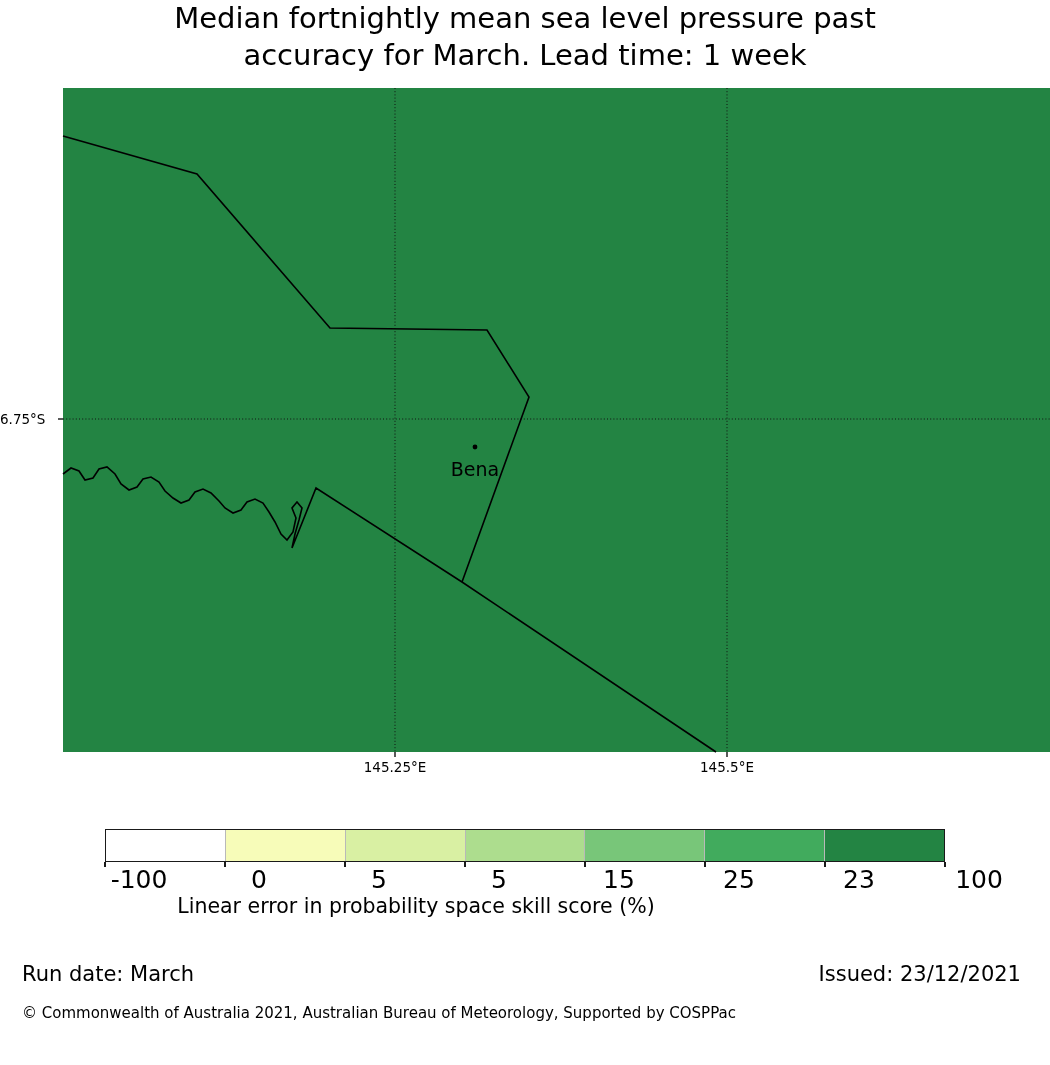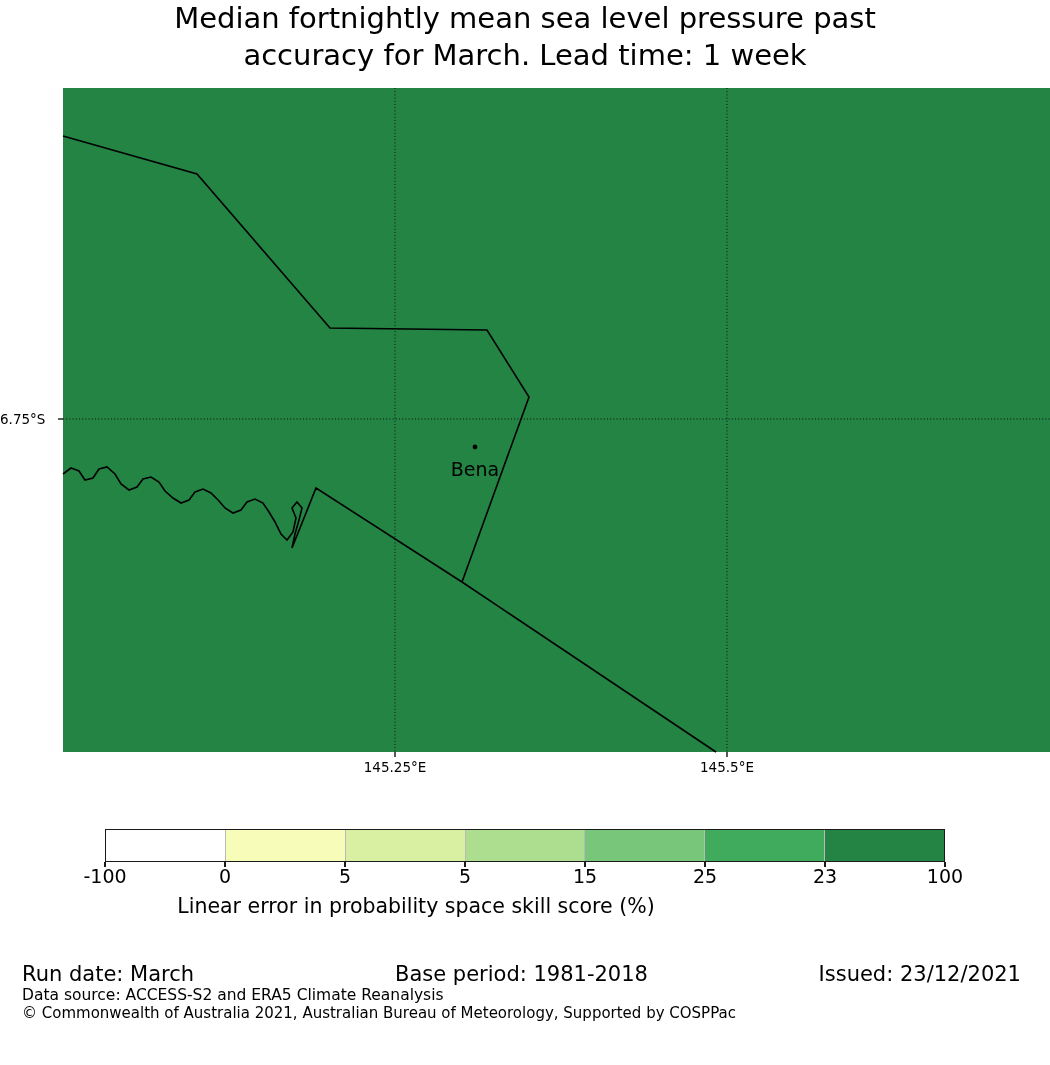--- a/index.html
+++ b/index.html
@@ -18,21 +18,21 @@
     font-size:13.5px;
   }
   .xtick-label{position:absolute;top:759px;font-size:13.5px;transform:translateX(-50%);white-space:nowrap;}
   .colorbar{
     position:absolute;left:105px;top:829px;width:840px;height:33px;
     border:1.5px solid #1a1a1a;box-sizing:border-box;display:flex;
   }
   .cb-seg{flex:1 1 0;height:100%;}
   .cb-seg + .cb-seg{border-left:1px solid #b9b9b9;}
   .cb-tick{position:absolute;top:862px;width:1.5px;height:5px;background:#1a1a1a;}
-  .cb-ticklabel{position:absolute;top:865px;font-size:19px;transform:translateX(-50%);white-space:nowrap;}
+  .cb-ticklabel{position:absolute;top:865px;font-size:25px;transform:translateX(-50%);white-space:nowrap;margin-left:34px;}
   .cb-label{position:absolute;top:894px;left:0;width:832px;text-align:center;font-size:20.5px;}
   .footer-row1{position:absolute;top:962px;left:22px;right:29px;height:24px;font-size:21px;}
   .footer-center{position:absolute;left:0;right:0;text-align:center;}
   .footer-right{position:absolute;right:0;}
   .footer-left{position:absolute;left:0;}
   .footer-row2{position:absolute;top:986px;left:22px;font-size:15.5px;}
   .footer-row3{position:absolute;top:1004px;left:22px;font-size:15px;}
 </style>
 </head>
 <body>
@@ -95,19 +95,17 @@
   <div class="cb-ticklabel" style="left:465px;">5</div>
   <div class="cb-ticklabel" style="left:585px;">15</div>
   <div class="cb-ticklabel" style="left:705px;">25</div>
   <div class="cb-ticklabel" style="left:825px;">23</div>
   <div class="cb-ticklabel" style="left:945px;">100</div>
 
   <div class="cb-label">Linear error in probability space skill score (%)</div>
 
   <div class="footer-row1">
     <span class="footer-left">Run date: March</span>
-    <span class="footer-center">Base period: 1981-2018</span>
     <span class="footer-right">Issued: 23/12/2021</span>
   </div>
-  <div class="footer-row2">Data source: ACCESS-S2 and ERA5 Climate Reanalysis</div>
   <div class="footer-row3">© Commonwealth of Australia 2021, Australian Bureau of Meteorology, Supported by COSPPac</div>
 
 </div>
 
 </body></html>

